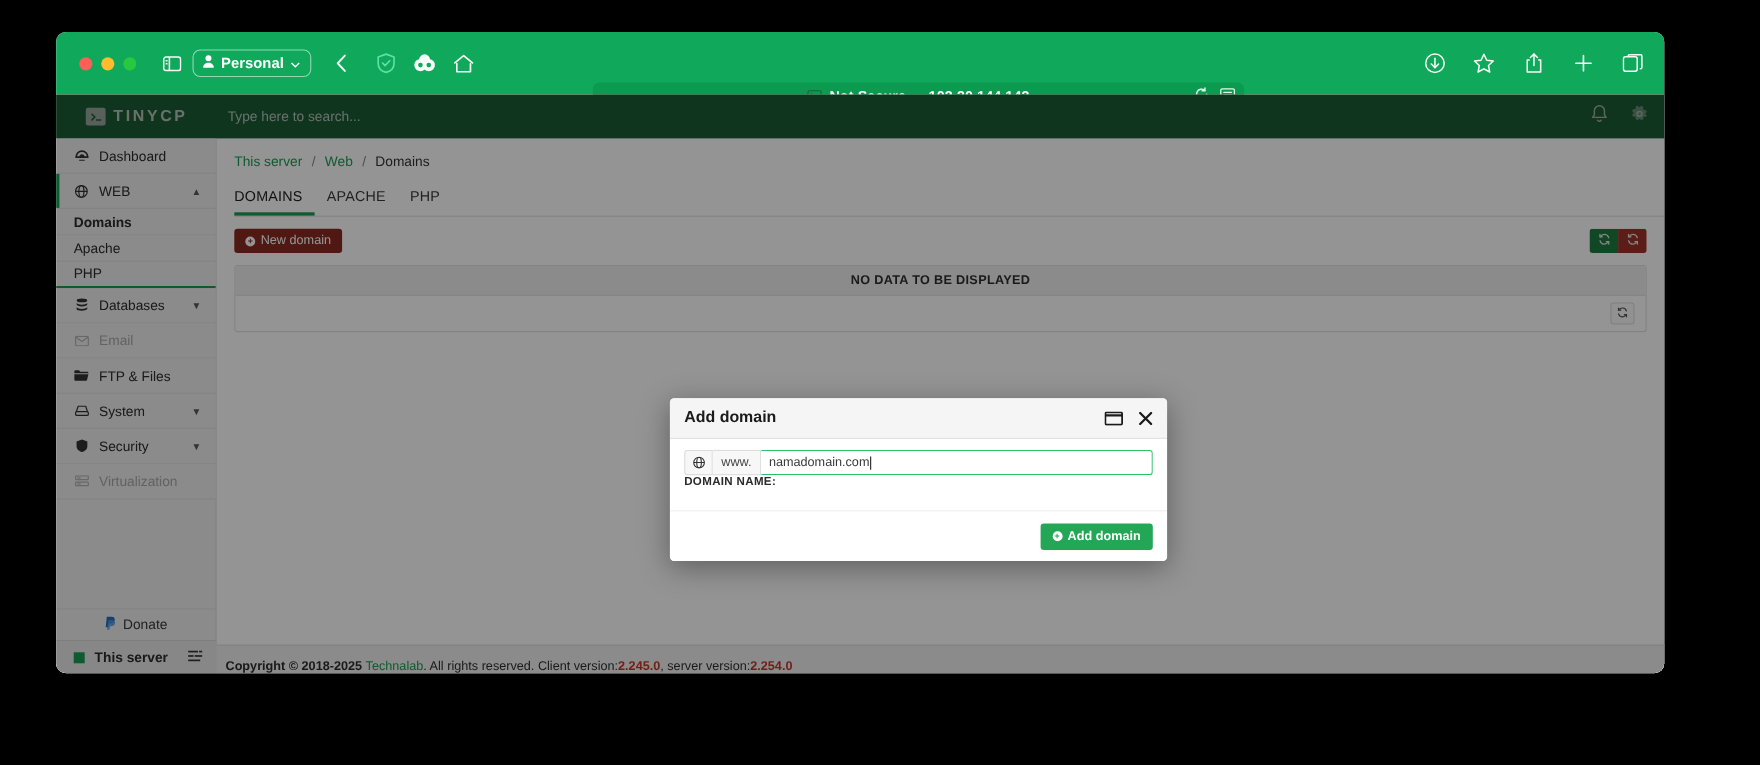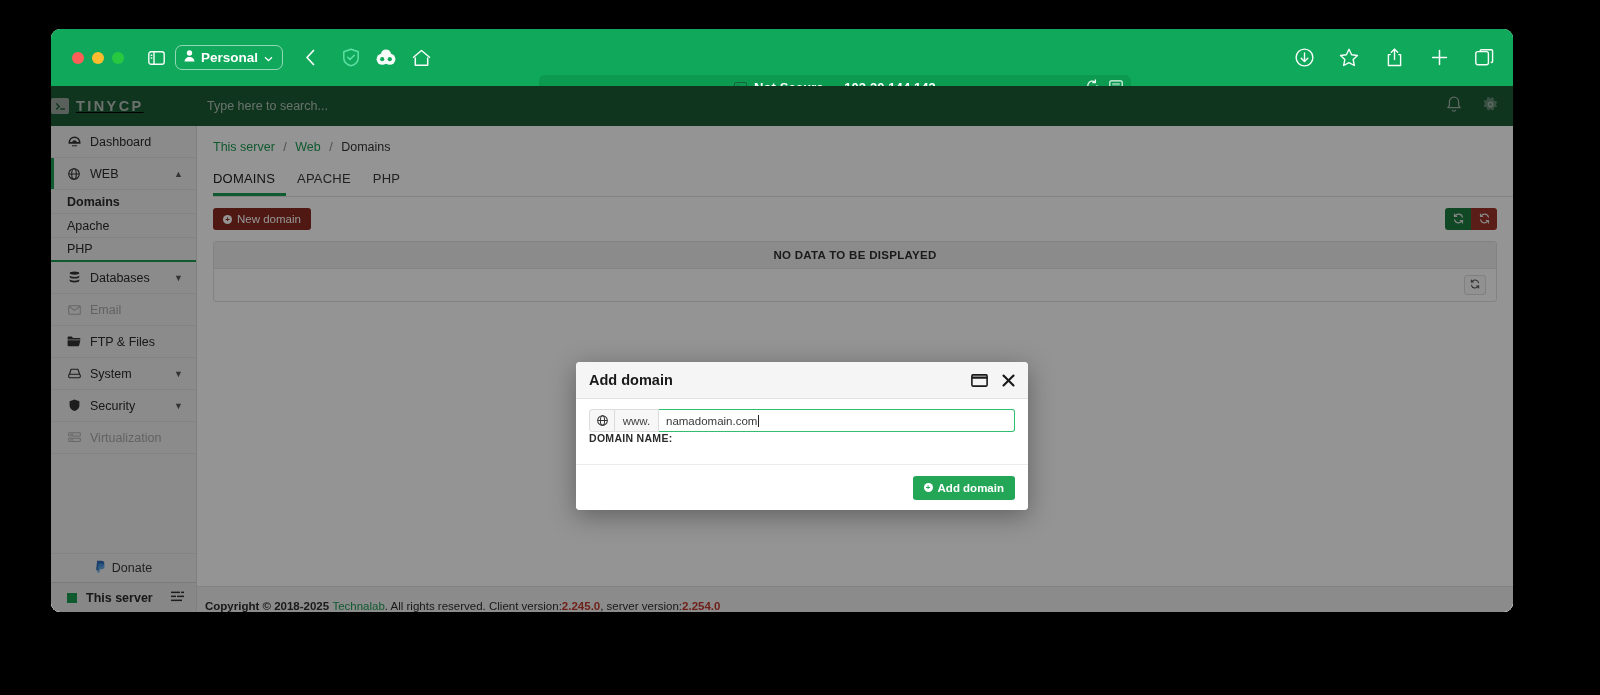--- a/index.html
+++ b/index.html
@@ -99,21 +99,21 @@
 
   #app-header {
     height: 40px;
     background: #1d5c35;
     display: flex; align-items: center;
     position: relative;
   }
   #brand {
     width: 146px; flex: 0 0 146px;
     display: flex; align-items: flex-end; gap: 7px;
-    text-decoration: underline;
+    padding-left: 27px;
   }
   .brand-logo {
     width: 18px; height: 16px;
     background: #9aa59e;
     border-radius: 2px;
     display: flex; align-items: center; justify-content: center;
     font-size: 10px; color: #1d5c35; font-weight: 700;
     font-family: "Liberation Mono", monospace;
     line-height: 1;
   }
@@ -275,21 +275,21 @@
   #footer .ver { color: #c0392b; font-weight: 700; }
 
   
   #overlay {
     position: absolute; left: 0; top: 0; right: 0; bottom: 0;
     background: rgba(0,0,0,.42);
     z-index: 50;
   }
   #modal {
     position: absolute;
-    left: 525px; top: 276px;
+    left: 558px; top: 276px;
     width: 452px;
     background: #fff;
     border-radius: 4px;
     box-shadow: 0 6px 26px rgba(0,0,0,.35);
     z-index: 60;
     overflow: hidden;
   }
   #modal-header {
     height: 37px;
     background: #f5f5f5;

